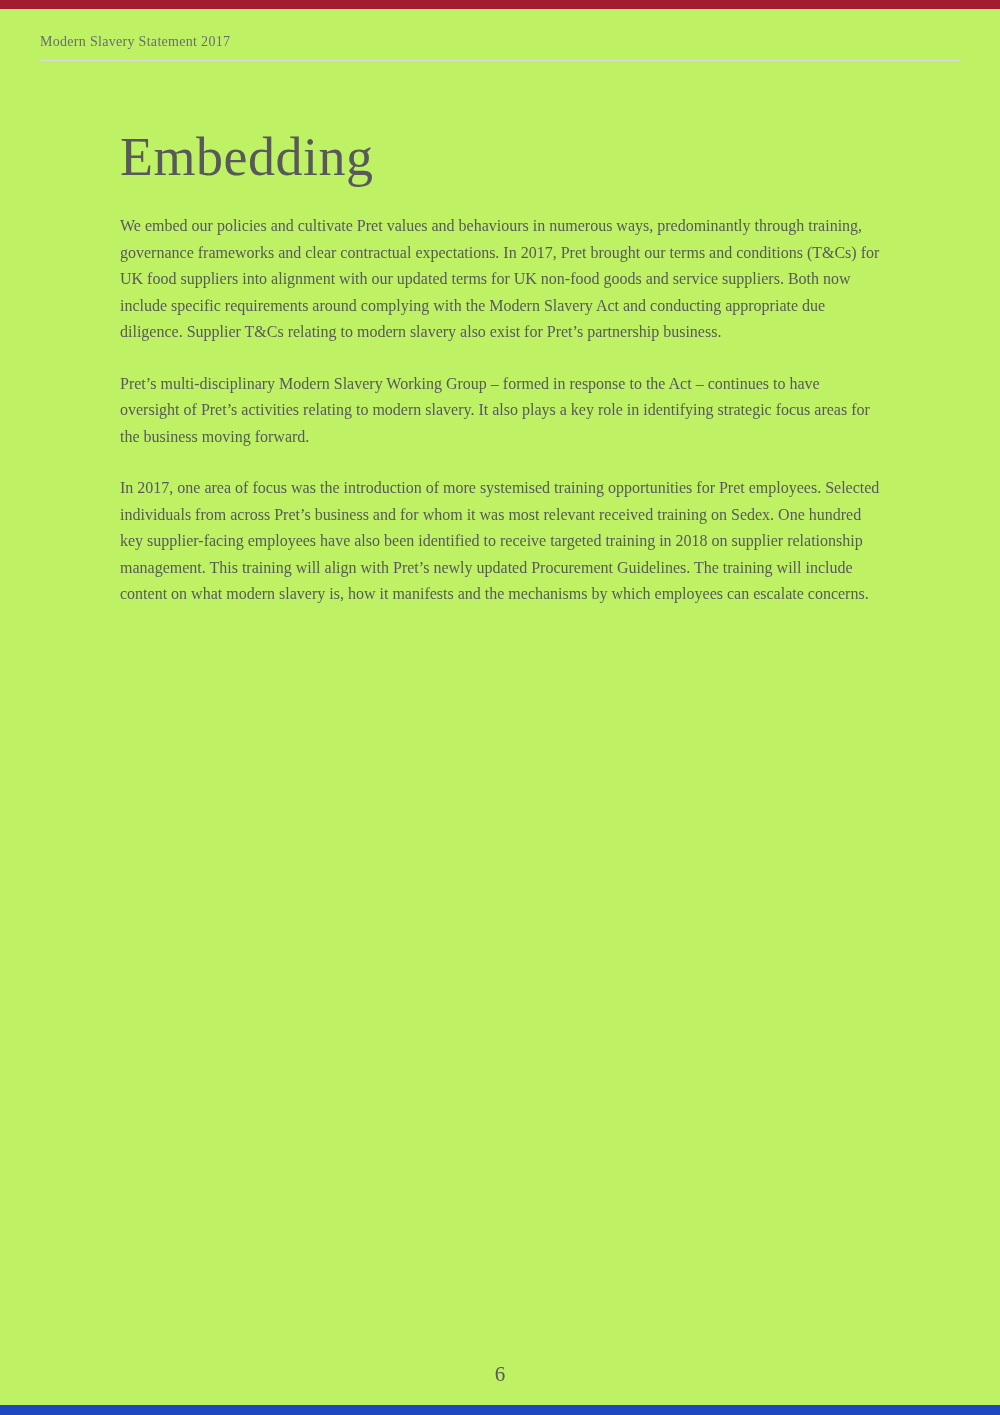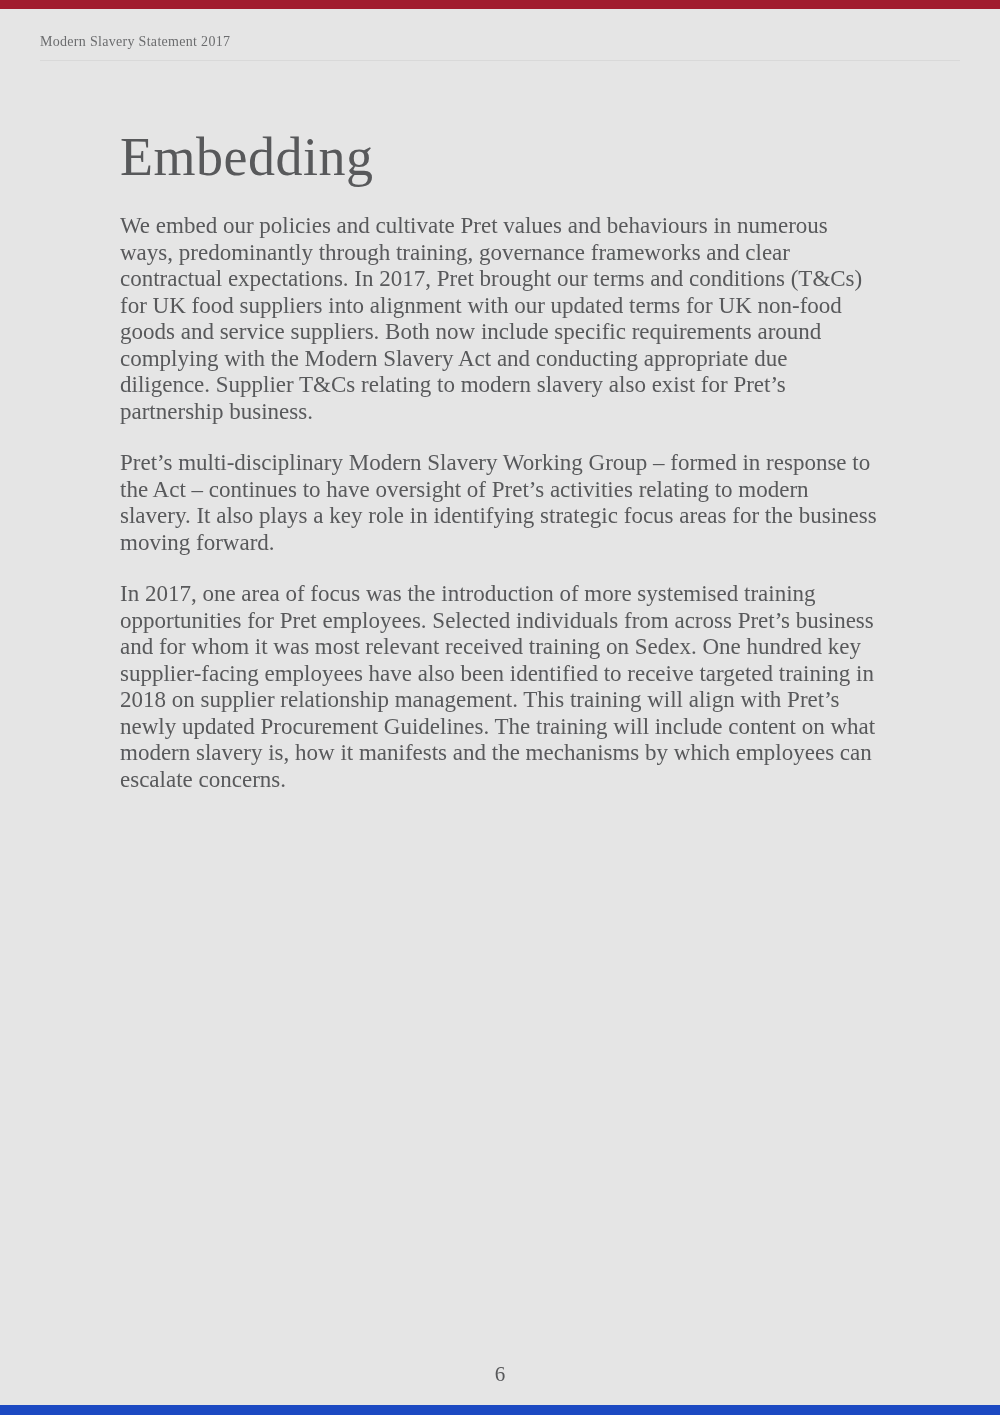--- a/index.html
+++ b/index.html
@@ -4,21 +4,21 @@
 <style>
   * { margin: 0; padding: 0; box-sizing: border-box; }
   html, body { background: #ffffff; }
   body { font-family: "Liberation Serif", "DejaVu Serif", serif; }
 
   .page {
     position: relative;
     width: 1000px;
     height: 1415px;
     margin: 0 auto;
-    background: #e5e5e5;
+    background: #bef264;
     overflow: hidden;
   }
 
   .accent-bar-top {
     position: absolute;
     top: 0; left: 0;
     width: 100%;
     height: 9px;
   }
 
@@ -60,21 +60,21 @@
   .section-title {
     font-size: 54px;
     font-weight: normal;
     color: #58595b;
     letter-spacing: 0.5px;
     line-height: 1.1;
     margin-bottom: 26px;
   }
 
   .body-copy p {
-    font-size: 23px;
+    font-size: 16px;
     line-height: 26.5px;
     color: #58595b;
     margin-bottom: 25px;
   }
 
   .page-footer {
     position: absolute;
     bottom: 28px;
     left: 0;
     width: 100%;

